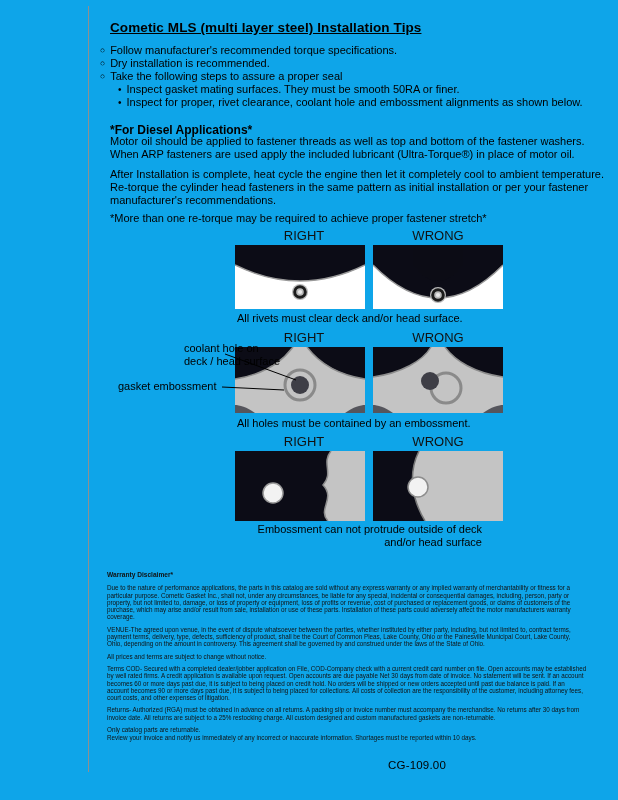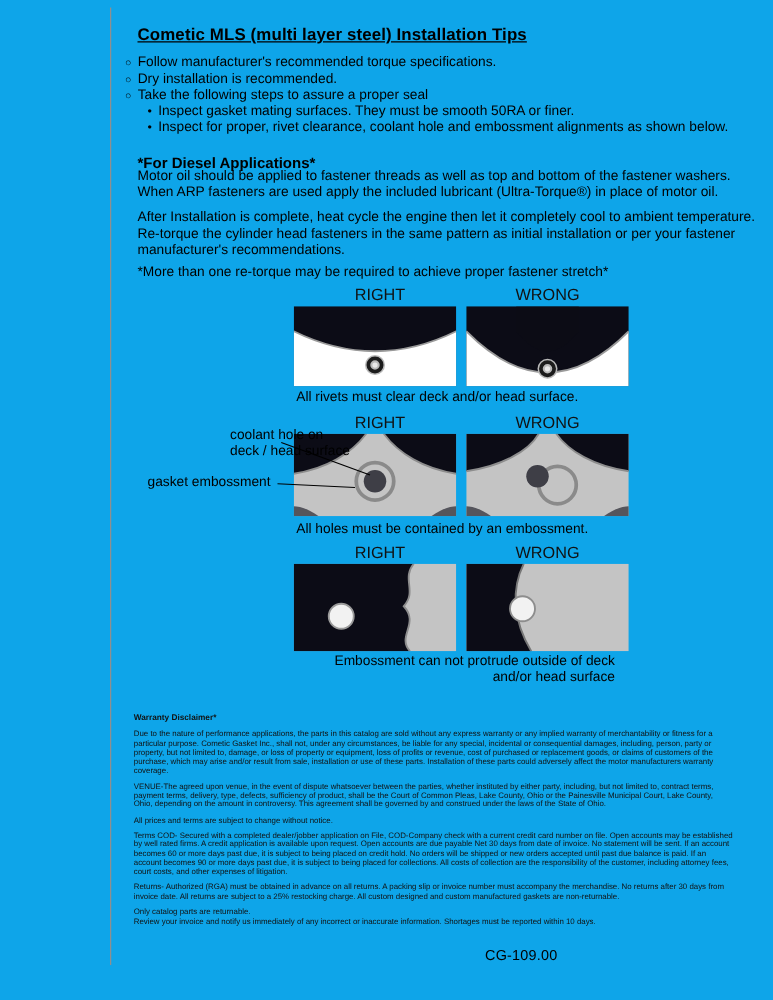--- a/index.html
+++ b/index.html
@@ -21,21 +21,21 @@
   .para1 { top:135px; }
   .para2 { top:168px; }
   .note { position:absolute; left:110px; top:212px; font-size:11px; }
 
   .diagrams { position:absolute; left:0; top:228px; width:618px; height:350px; }
   .row-labels { position:absolute; left:235px; width:268px; display:flex; gap:4px; font-size:13px; color:#111;justify-content:flex-end; }
   .row-labels span { width:130px; text-align:center; }
   .row-imgs { position:absolute; left:235px; display:flex; gap:8px; }
   .row-imgs svg { display:block; }
   .caption { position:absolute; left:237px; font-size:11px; line-height:13px;text-align:right; }
-  .caption3 { width:245px;margin-left:10px; }
+  .caption3 { width:245px; }
   .callout { position:absolute; font-size:11px; line-height:12.5px; }
   .pointer-overlay { position:absolute; left:0; top:0; pointer-events:none; }
 
   .r1l { top:0; } .r1i { top:17px; } .r1c { top:84px; }
   .r2l { top:102px; } .r2i { top:119px; } .r2c { top:189px; }
   .r3l { top:206px; } .r3i { top:223px; } .r3c { top:295px; }
   .callout-coolant { left:140px; top:114px;margin-left:44px; }
   .callout-embossment { left:118px; top:152px; }
 
   .disclaimer { position:absolute; left:107px; top:571px; width:480px; font-size:6.3px; line-height:7.3px; color:#111; }

